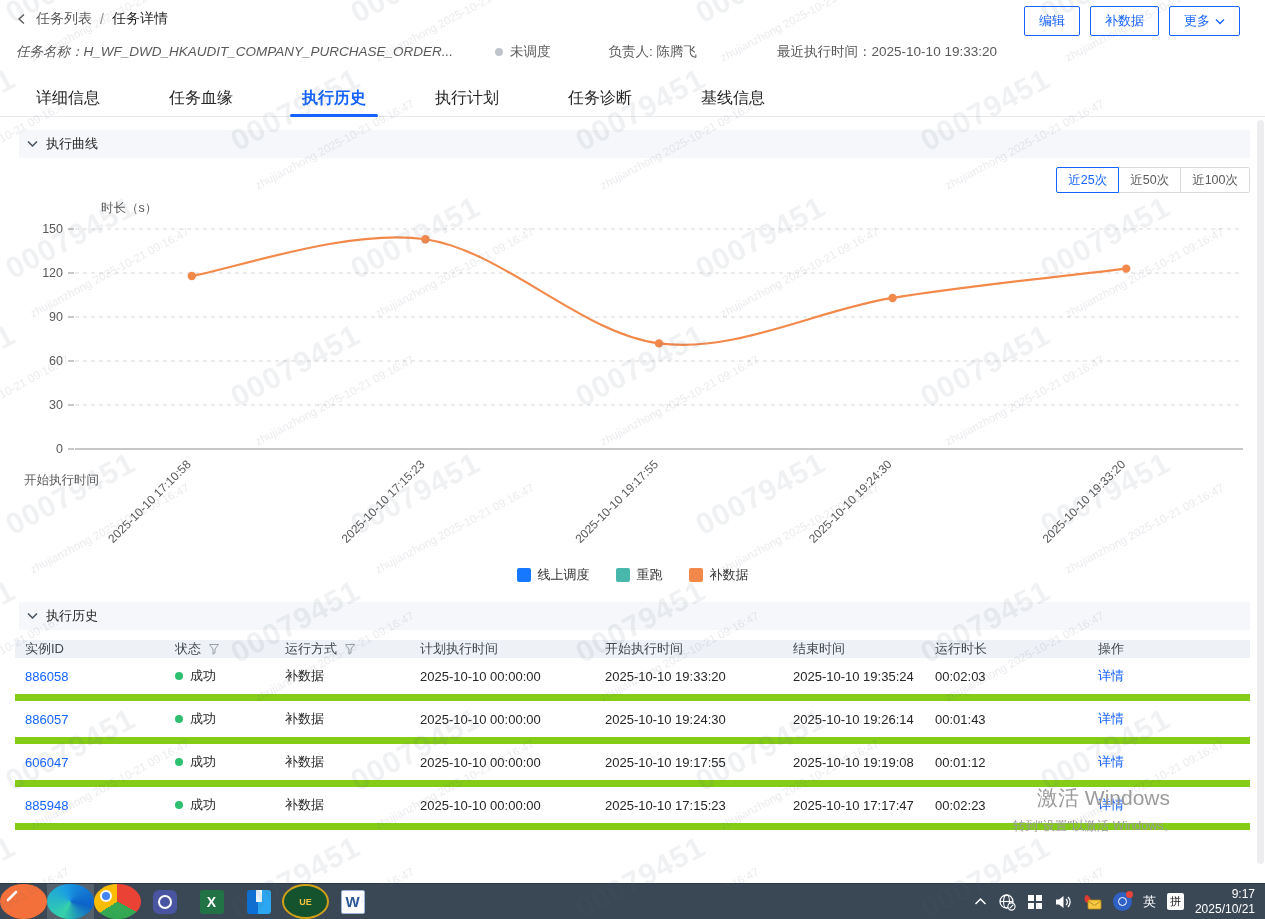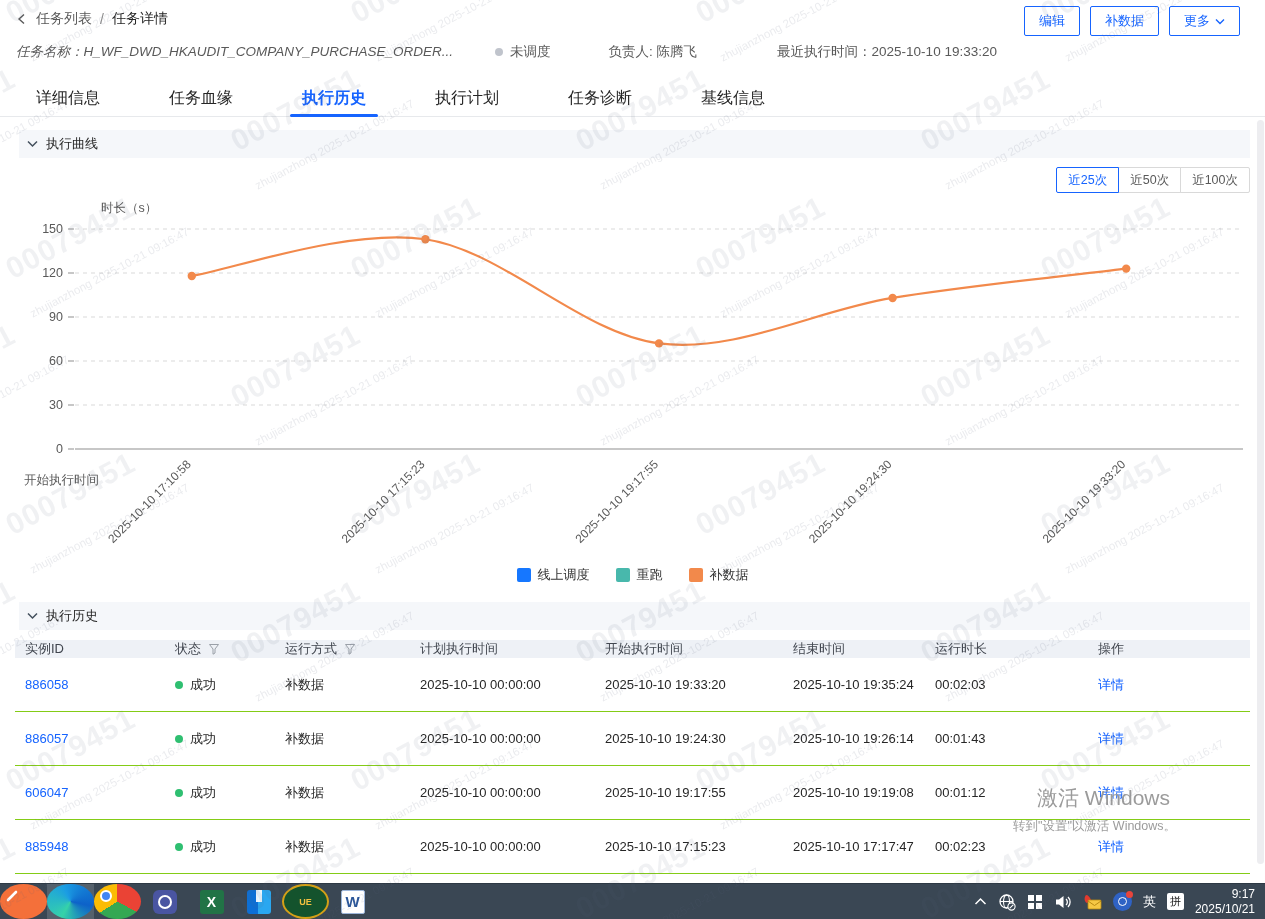--- a/index.html
+++ b/index.html
@@ -57,21 +57,21 @@
   #x-name { position:absolute; left:9px; top:274px; font-size:12.5px; color:#595959; }
   #legend { position:absolute; left:0; right:0; top:368px; display:flex; justify-content:center; gap:26px; }
   .legend-item { display:flex; align-items:center; gap:7px; font-size:13px; color:#333; cursor:pointer; }
   .legend-swatch { width:14px; height:14px; border-radius:2px; }
 
   
   #table { position:absolute; top:640px; left:15px; width:1235px; font-size:13px; }
   .tr { display:grid; grid-template-columns:150px 110px 135px 185px 188px 142px 163px 1fr; align-items:center; }
   .tr > div { padding-left:10px; display:flex; align-items:center; }
   #thead { background:#eef1f6; height:18px; color:#41464f; }
-  .trow { height:54px; border-bottom:1px solid #84cc16; color:#262626; }
+  .trow { height:43px; border-bottom:7px solid #84cc16; color:#262626; }
   a.link { color:#1664ff; text-decoration:none; cursor:pointer; }
   .funnel { margin-left:7px; display:flex; cursor:pointer; }
 
   
   #activation { position:absolute; left:1013px; top:784px; color:#9b9b9b; z-index:55; pointer-events:none; }
   #activation .l1 { font-size:21px; font-weight:300;margin-left:24px; }
   #activation .l2 { font-size:12.5px; margin-top:6px; }
 
   
   #scrollbar { position:absolute; right:1px; top:120px; width:7px; height:744px; background:#ededf0; border-radius:4px; z-index:40; cursor:pointer; }

